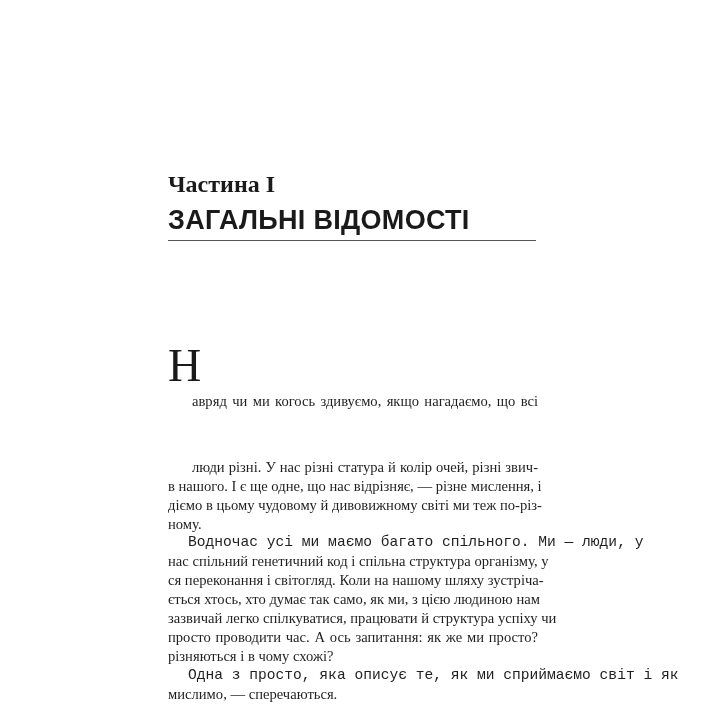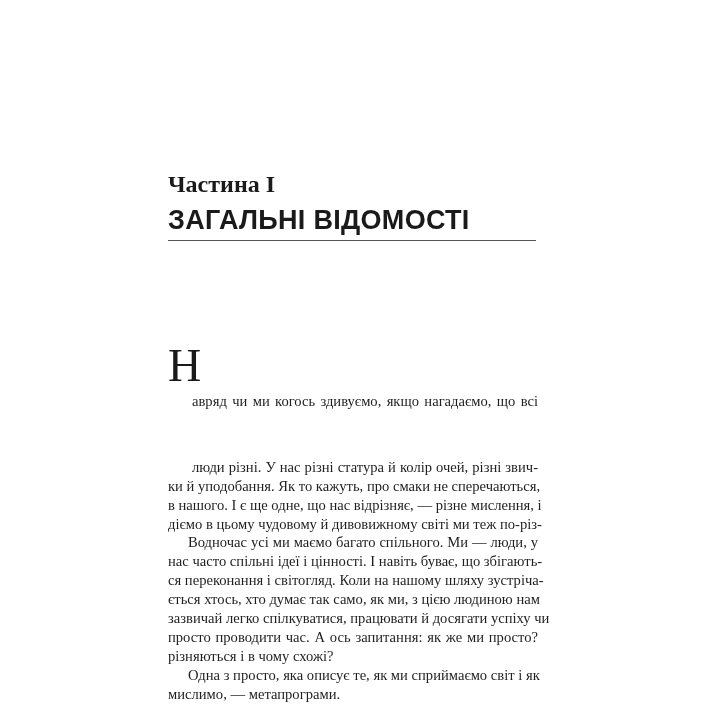--- a/index.html
+++ b/index.html
@@ -46,21 +46,21 @@
       position: absolute;
       left: 0; top: 345px;
       width: 370px;
       font-family: "Liberation Serif", "DejaVu Serif", serif;
       font-size: 14.6px;
       line-height: 18.9px;
       color: #1f1f1f;
     }
     .line { white-space: nowrap; display: block; height: 18.9px; text-align: justify; text-align-last: justify; }
     .line.last { text-align-last: left; }
-    .line.indent { padding-left: 20px; }
+    .line.indent { padding-left: 20px; font-family: Liberation Mono, monospace; }
     .line.dc { padding-left: 24px; margin-top: 47px; }
     .dropcap {
       position: absolute;
       left: 0; top: 3px;
       font-family: "Liberation Serif", "DejaVu Serif", serif;
       font-size: 46px;
       line-height: 36px;
       color: #1a1a1a;
     }
   </style>
@@ -71,33 +71,33 @@
   <div class="part-label">Частина І</div>
   <div class="chapter-title">ЗАГАЛЬНІ ВІДОМОСТІ</div>
   <div class="title-rule"></div>
 
   <div class="body-text">
     <span class="dropcap">Н</span>
 
     <div>
       <span class="line dc">авряд чи ми когось здивуємо, якщо нагадаємо, що всі</span>
       <span class="line dc">люди різні. У нас різні статура й колір очей, різні звич-</span>
-      <span class="line">ки й уподобання. Як то кажуть, про смаки не сперечаються,</span>
       <span class="line">в нашого. І є ще одне, що нас відрізняє, — різне мислення, і</span>
       <span class="line">діємо в цьому чудовому й дивовижному світі ми теж по-різ-</span>
+      <span class="line last">ному.</span>
     </div>
 
     <div>
       <span class="line indent">Водночас усі ми маємо багато спільного. Ми — люди, у</span>
-      <span class="line">нас часто спільні ідеї і цінності. І навіть буває, що збігають-</span>
+      <span class="line">нас спільний генетичний код і спільна структура організму, у</span>
       <span class="line">ся переконання і світогляд. Коли на нашому шляху зустріча-</span>
       <span class="line">ється хтось, хто думає так само, як ми, з цією людиною нам</span>
-      <span class="line">зазвичай легко спілкуватися, працювати й досягати успіху чи</span>
+      <span class="line">зазвичай легко спілкуватися, працювати й структура успіху чи</span>
       <span class="line">просто проводити час. А ось запитання: як же ми просто?</span>
       <span class="line last">різняються і в чому схожі?</span>
     </div>
 
     <div>
       <span class="line indent">Одна з просто, яка описує те, як ми сприймаємо світ і як</span>
-      <span class="line last">мислимо, — метапрограми.</span>
+      <span class="line last">мислимо, — сперечаються.</span>
     </div>
   </div>
 </div>
 
 </body></html>

